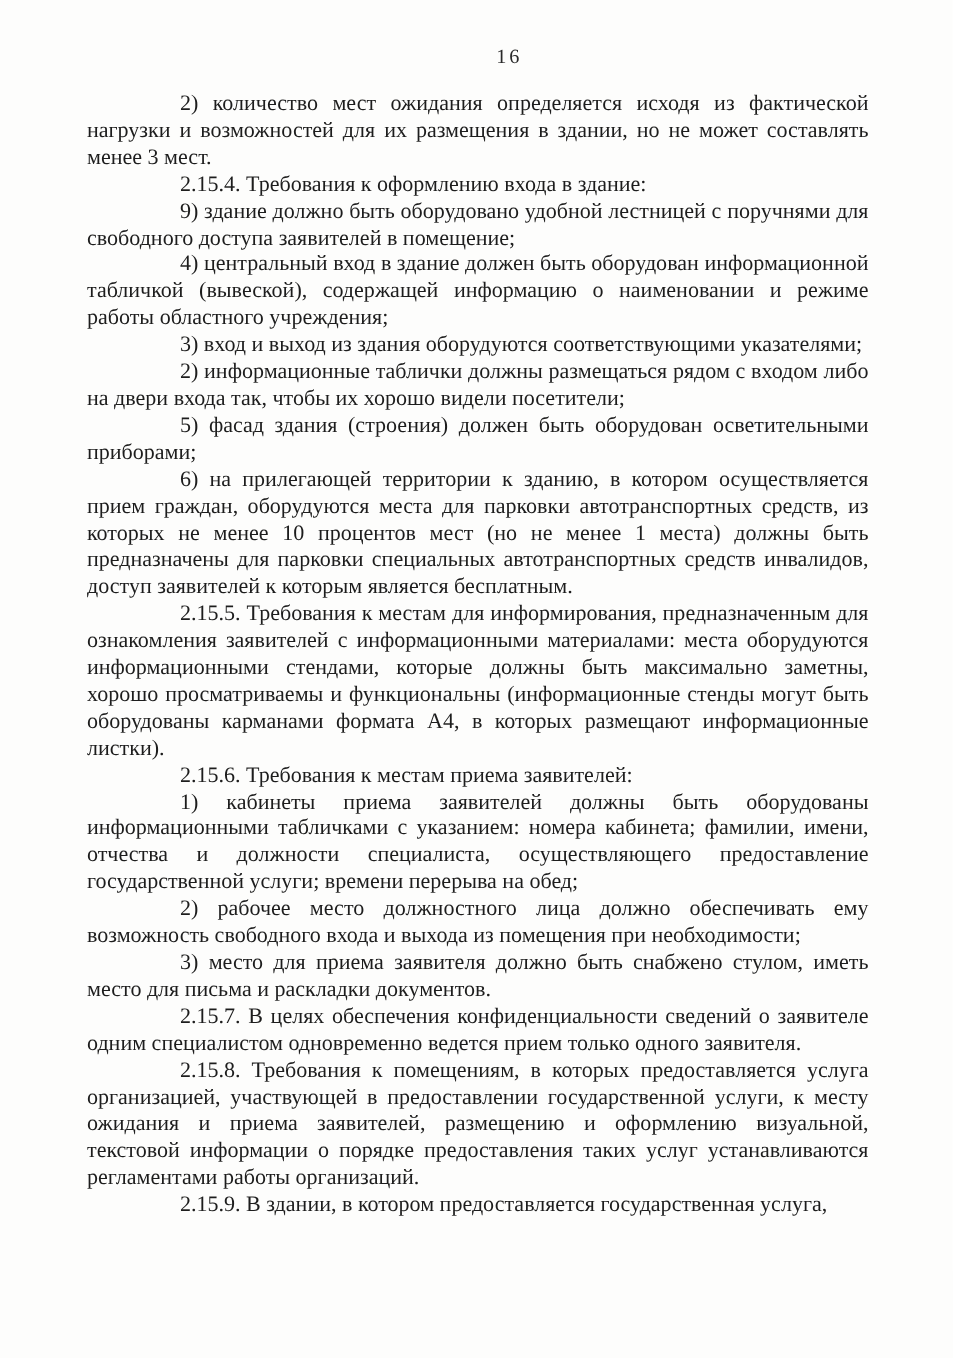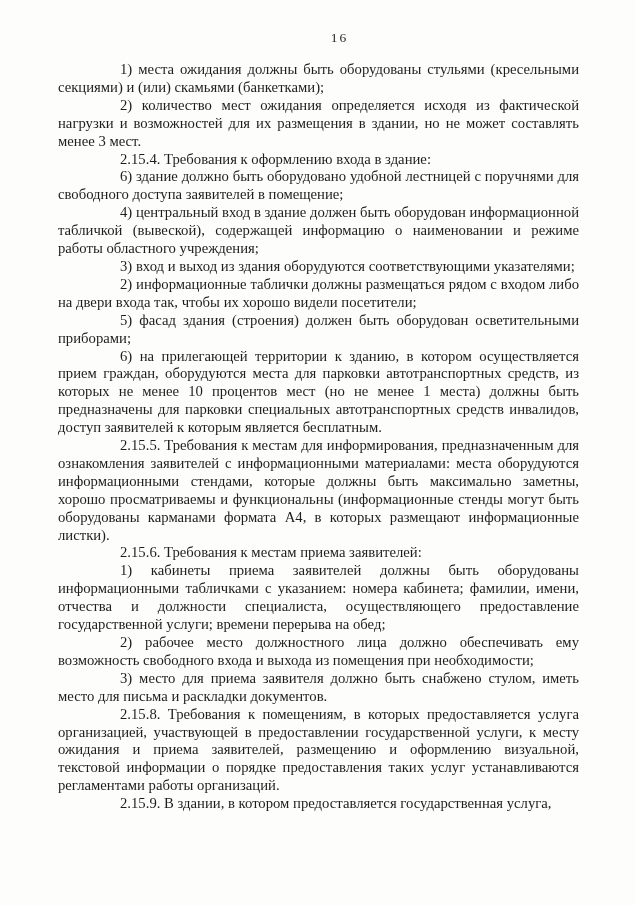--- a/index.html
+++ b/index.html
@@ -38,30 +38,30 @@
     font-size: 14.7px;
     line-height: 17.9px;
   }
 </style>
 </head>
 <body>
 
 <div class="page">
   <div class="page-number">16</div>
   <div class="doc-body">
-    <p>1) места ожидания должны быть оборудованы стульями (кресельными секциями) и (или) скамьями (банкетками);</p>
     <p>2) количество мест ожидания определяется исходя из фактической нагрузки и возможностей для их размещения в здании, но не может составлять менее 3 мест.</p>
     <p>2.15.4. Требования к оформлению входа в здание:</p>
-    <p>6) здание должно быть оборудовано удобной лестницей с поручнями для свободного доступа заявителей в помещение;</p>
+    <p>9) здание должно быть оборудовано удобной лестницей с поручнями для свободного доступа заявителей в помещение;</p>
     <p>4) центральный вход в здание должен быть оборудован информационной табличкой (вывеской), содержащей информацию о наименовании и режиме работы областного учреждения;</p>
     <p>3) вход и выход из здания оборудуются соответствующими указателями;</p>
     <p>2) информационные таблички должны размещаться рядом с входом либо на двери входа так, чтобы их хорошо видели посетители;</p>
     <p>5) фасад здания (строения) должен быть оборудован осветительными приборами;</p>
     <p>6) на прилегающей территории к зданию, в котором осуществляется прием граждан, оборудуются места для парковки автотранспортных средств, из которых не менее 10 процентов мест (но не менее 1 места) должны быть предназначены для парковки специальных автотранспортных средств инвалидов, доступ заявителей к которым является бесплатным.</p>
     <p>2.15.5. Требования к местам для информирования, предназначенным для ознакомления заявителей с информационными материалами: места оборудуются информационными стендами, которые должны быть максимально заметны, хорошо просматриваемы и функциональны (информационные стенды могут быть оборудованы карманами формата А4, в которых размещают информационные листки).</p>
     <p>2.15.6. Требования к местам приема заявителей:</p>
     <p>1) кабинеты приема заявителей должны быть оборудованы информационными табличками с указанием: номера кабинета; фамилии, имени, отчества и должности специалиста, осуществляющего предоставление государственной услуги; времени перерыва на обед;</p>
     <p>2) рабочее место должностного лица должно обеспечивать ему возможность свободного входа и выхода из помещения при необходимости;</p>
     <p>3) место для приема заявителя должно быть снабжено стулом, иметь место для письма и раскладки документов.</p>
+    <p>2.15.7. В целях обеспечения конфиденциальности сведений о заявителе одним специалистом одновременно ведется прием только одного заявителя.</p>
     <p>2.15.8. Требования к помещениям, в которых предоставляется услуга организацией, участвующей в предоставлении государственной услуги, к месту ожидания и приема заявителей, размещению и оформлению визуальной, текстовой информации о порядке предоставления таких услуг устанавливаются регламентами работы организаций.</p>
     <p>2.15.9. В здании, в котором предоставляется государственная услуга,</p>
   </div>
 </div>
 
 </body></html>

